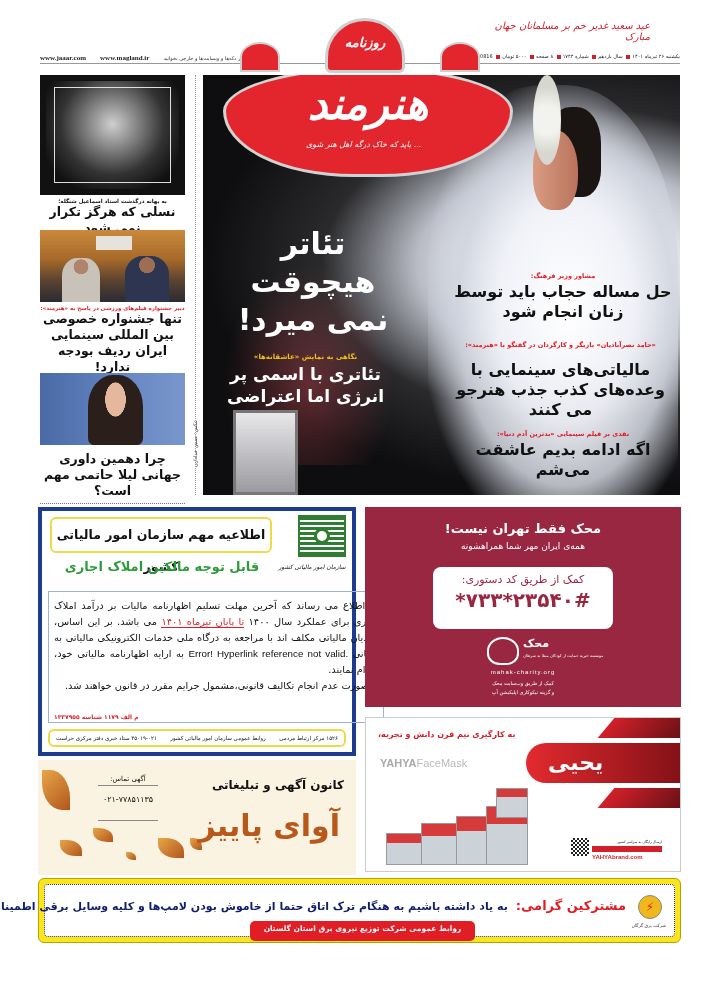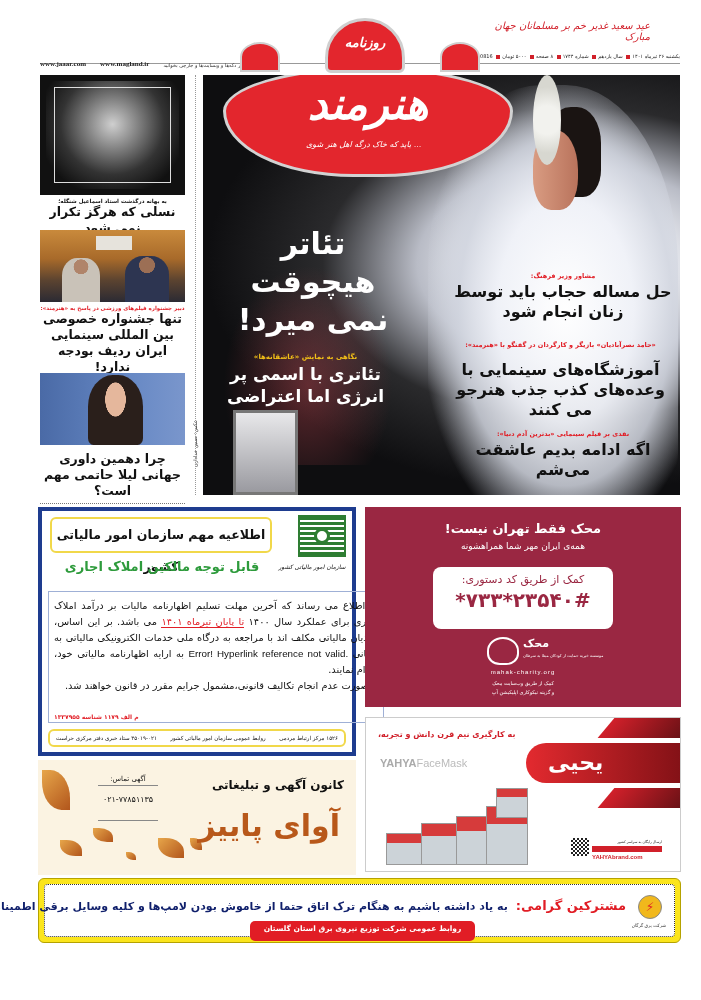--- a/index.html
+++ b/index.html
@@ -4,21 +4,21 @@
 <style>
   * { box-sizing: border-box; margin: 0; padding: 0; }
   html, body { width: 701px; height: 1000px; background: #ffffff; overflow: hidden; }
   body { position: relative; font-family: "DejaVu Sans", sans-serif; color: #111; }
   .abs { position: absolute; }
   .rtl { direction: rtl; }
 
   
   .greeting { left: 470px; top: 20px; width: 180px; text-align: right; color: #d1202a; font-family: "DejaVu Serif", serif; font-style: italic; font-size: 10px; }
   .topbar { left: 40px; top: 50px; width: 640px; height: 14px; border-bottom: 1px solid #999; }
-  .urls { left: 0; top: 10px; font-family: "Liberation Serif", serif; font-weight: bold; font-size: 7px; color: #222; display: flex; gap: 14px; align-items: flex-end; }
+  .urls { left: 0; top: 4px; font-family: "Liberation Serif", serif; font-weight: bold; font-size: 7px; color: #222; display: flex; gap: 14px; }
   .urls .tag { color: #d1202a; font-size: 5px; font-weight: normal; font-family: "DejaVu Sans", sans-serif; margin-top:1px; }
   .urls .tagtxt { color: #333; font-size: 5px; font-weight:normal; font-family:"DejaVu Sans",sans-serif; margin-top:1px;}
   .issue { right: 0; top: 3px; font-size: 5px; color: #222; direction: rtl; white-space: nowrap; }
   .issue .sq { display:inline-block; width:4px; height:4px; background:#d1202a; margin:0 2px; vertical-align:middle; }
 
   
   .mast-top { left: 325px; top: 18px; width: 80px; height: 55px; background: #e3262d; border-radius: 40px 40px 6px 6px; border: 3px solid #cfcfcf; color: #fff; text-align: center; font-family:"DejaVu Serif",serif; font-style: italic; font-weight: bold; font-size: 13px; padding-top: 14px; z-index: 3; }
   .mast-horns-l { left: 240px; top: 42px; width: 40px; height: 30px; background:#e3262d; border-radius: 50% 50% 0 0; border:2px solid #cfcfcf; z-index:2;}
   .mast-horns-r { left: 440px; top: 42px; width: 40px; height: 30px; background:#e3262d; border-radius: 50% 50% 0 0; border:2px solid #cfcfcf; z-index:2;}
 
@@ -170,21 +170,21 @@
   </div>
 
   <div class="abs lead-title">تئاتر هیچوقت نمی میرد!</div>
 
   <div class="abs sub1-kicker">نگاهی به نمایش «عاشقانه‌ها»</div>
   <div class="abs sub1-title">تئاتری با اسمی پر انرژی اما اعتراضی</div>
 
   <div class="abs r-kicker rk1">مشاور وزیر فرهنگ:</div>
   <div class="abs r-title rt1">حل مساله حجاب باید توسط زنان انجام شود</div>
   <div class="abs r-kicker rk2">«حامد نصرآبادیان» بازیگر و کارگردان در گفتگو با «هنرمند»:</div>
-  <div class="abs r-title rt2">آموزشگاه‌های سینمایی با وعده‌های کذب جذب هنرجو می کنند</div>
+  <div class="abs r-title rt2">مالیاتی‌های سینمایی با وعده‌های کذب جذب هنرجو می کنند</div>
   <div class="abs r-kicker rk3">نقدی بر فیلم سینمایی «بدترین آدم دنیا»:</div>
   <div class="abs r-title rt3">اگه ادامه بدیم عاشقت می‌شم</div>
 </div>
 <div class="abs credit rtl">عکس: حسین خداداری</div>
 
 <div class="abs lcol-sep"></div>
 
 <div class="abs lcol-item" style="top:75px;">
   <div class="lphoto p1">
       <div class="frame"></div>

